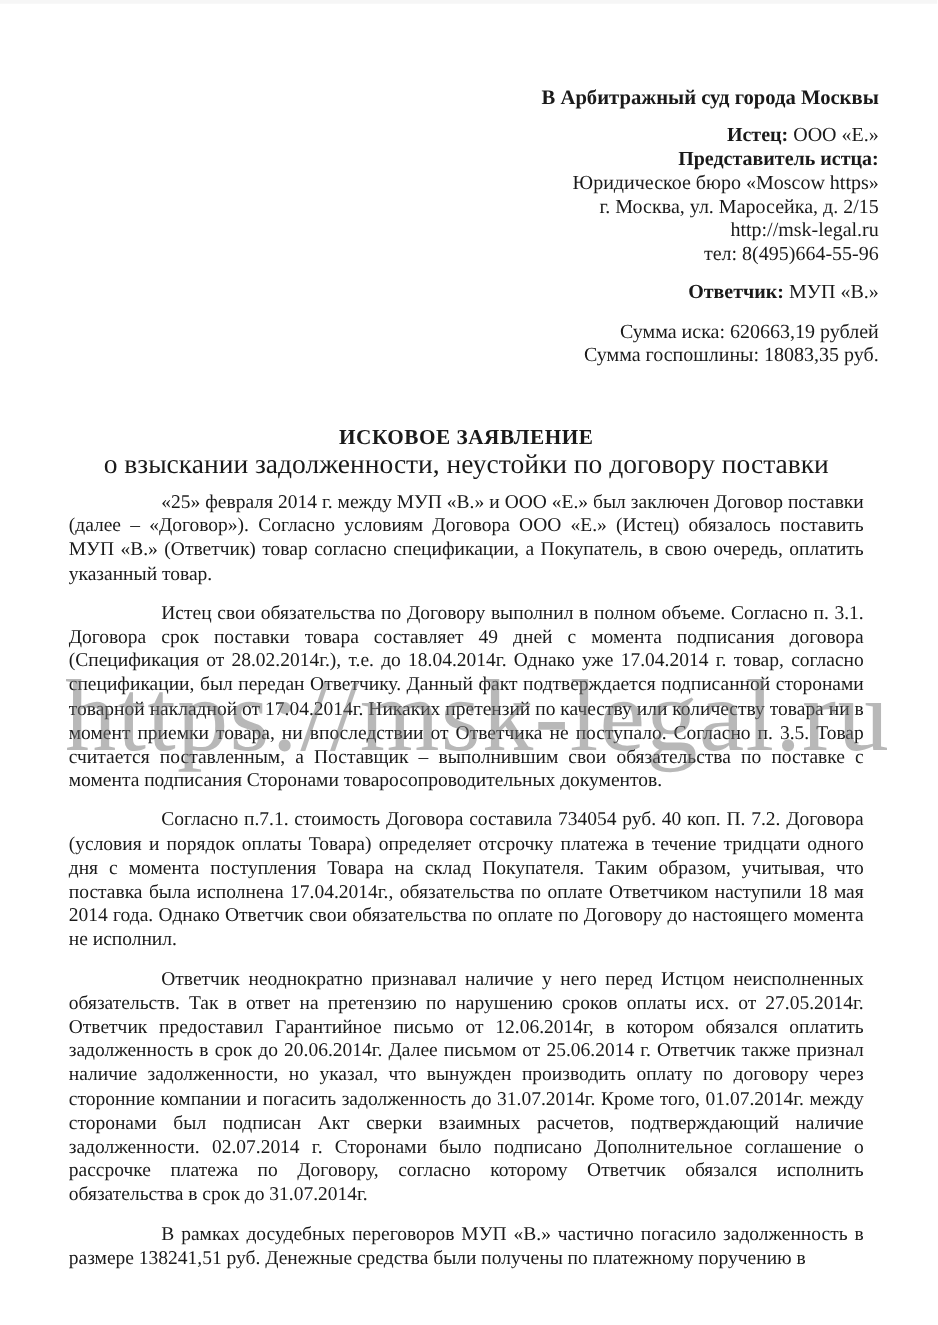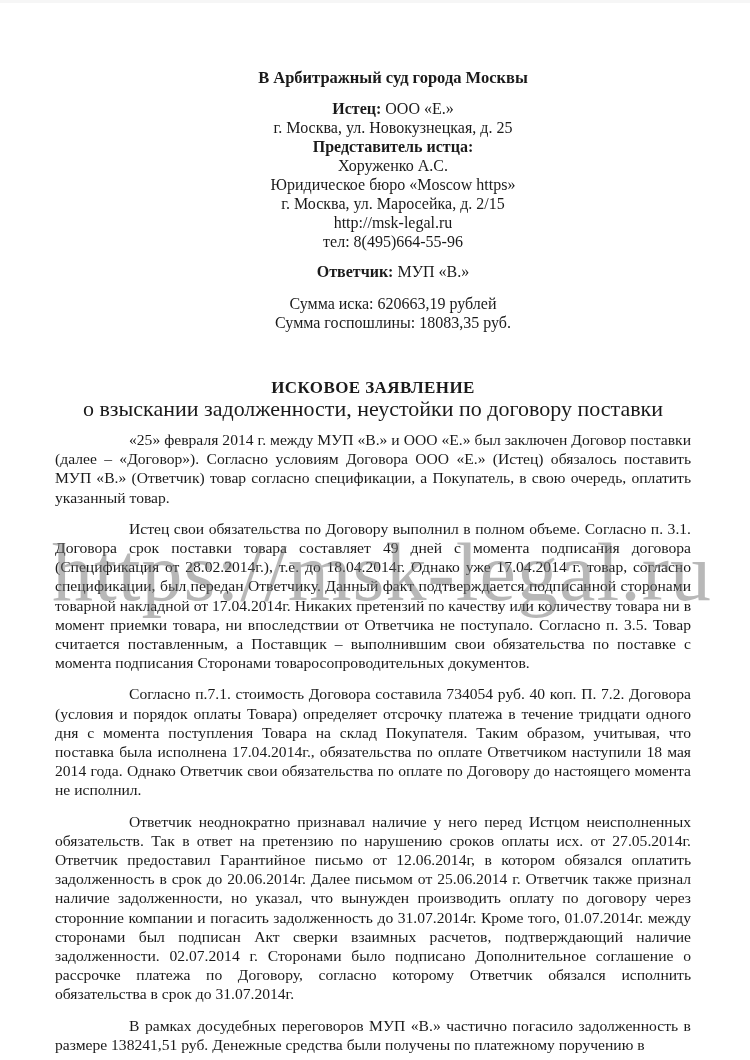--- a/index.html
+++ b/index.html
@@ -24,21 +24,21 @@
   .page {
     position: relative;
     width: 750px;
     height: 1060px;
     padding: 0;
     box-sizing: border-box;
   }
   
   .header {
     padding: 68px 47px 0 43px;
-    text-align: center;
+    text-align: right;
     font-size: 16px;
     line-height: 19px;
     margin-left: 40px;
   }
   .court-line {
     font-weight: bold;
     font-size: 16.5px;
     margin-bottom: 12px;
   }
   .hdr-block { margin: 0; }
@@ -95,23 +95,21 @@
 <body>
 
 <div class="page">
   <div class="scan-edge"></div>
 
   <div class="header">
     <div class="court-line">В Арбитражный суд города Москвы</div>
 
     <div class="hdr-block b1">
       <div class="hdr-line"><span class="lbl">Истец:</span> <span>ООО «Е.»</span></div>
-      <div class="hdr-line">г. Москва, ул. Новокузнецкая, д. 25</div>
       <div class="hdr-line lbl">Представитель истца:</div>
-      <div class="hdr-line">Хоруженко А.С.</div>
       <div class="hdr-line">Юридическое бюро «Moscow https»</div>
       <div class="hdr-line">г. Москва, ул. Маросейка, д. 2/15</div>
       <div class="hdr-line">http://msk-legal.ru</div>
       <div class="hdr-line">тел: 8(495)664-55-96</div>
     </div>
 
     <div class="hdr-block b2">
       <div class="hdr-line"><span class="lbl">Ответчик:</span> <span>МУП «В.»</span></div>
     </div>
 

